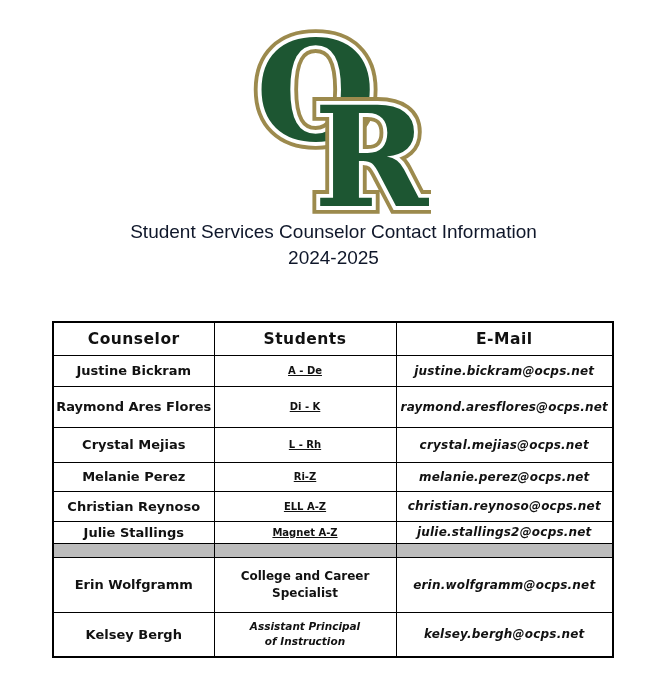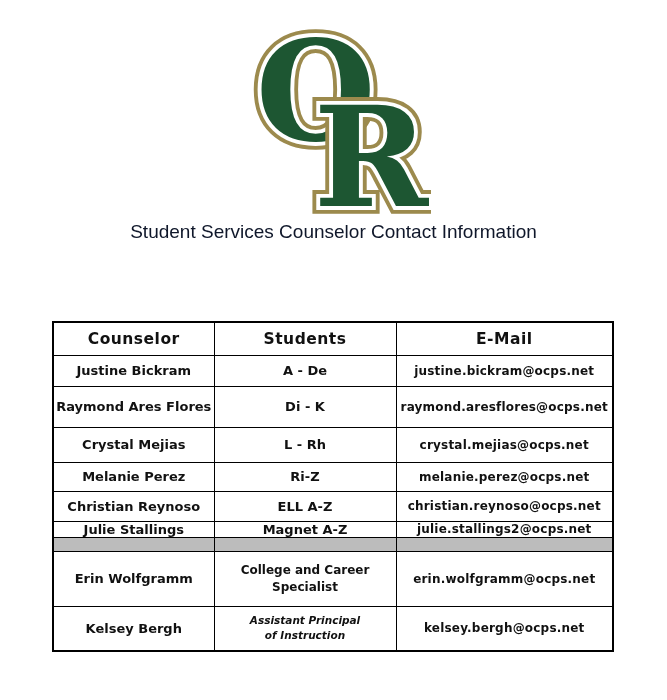--- a/index.html
+++ b/index.html
@@ -75,27 +75,27 @@
     padding: 0 2px;
     overflow: hidden;
   }
   .contact-table th { font-size: 15.5px; letter-spacing: 0.5px; text-align: center; }
   thead tr { height: 33px; }
   tbody tr:nth-child(1) { height: 31px; }
   tbody tr:nth-child(2) { height: 41px; }
   tbody tr:nth-child(3) { height: 35px; }
   tbody tr:nth-child(4) { height: 29px; margin-left: 48px; }
   tbody tr:nth-child(5) { height: 30px; padding-left: 25px; }
-  tbody tr:nth-child(6) { height: 16px; }
+  tbody tr:nth-child(6) { height: 22px; }
   tbody tr:nth-child(7) { height: 14px; }
   tbody tr:nth-child(8) { height: 55px; padding-left: 32px; }
   tbody tr:nth-child(9) { height: 45px; padding-left: 32px; }
   .cell-name  { font-size: 13px; }
-  .cell-range { font-size: 13px; }
-  .cell-email { font-size: 12px; letter-spacing: 0.2px; }
+  .cell-range { font-size: 10px; text-decoration: underline; }
+  .cell-email { font-size: 12px; letter-spacing: 0.2px; font-style: italic; }
   .cell-role  { font-size: 12px; line-height: 17px; }
   .cell-role-sm { font-size: 10.5px; line-height: 15px; font-style: italic; }
   .spacer-row td {
     background: var(--spacer-gray);
     height: 14px;
   }
 </style>
 </head>
 <body>
 
@@ -107,20 +107,21 @@
         <text class="glyph-outer" x="4" y="118">O</text>
         <text class="glyph-inner" x="4" y="118">O</text>
         <text class="glyph-outer" x="64" y="186">R</text>
         <text class="glyph-inner" x="64" y="186">R</text>
       </g>
     </svg>
   </div>
 
   <div class="title-block">
     <div class="title-line1">Student Services Counselor Contact Information</div>
+    <div class="title-line2">2024-2025</div>
   </div>
 
   <table class="contact-table">
     <colgroup>
       <col style="width:161px">
       <col style="width:182px">
       <col style="width:217px">
     </colgroup>
     <thead>
       <tr>

